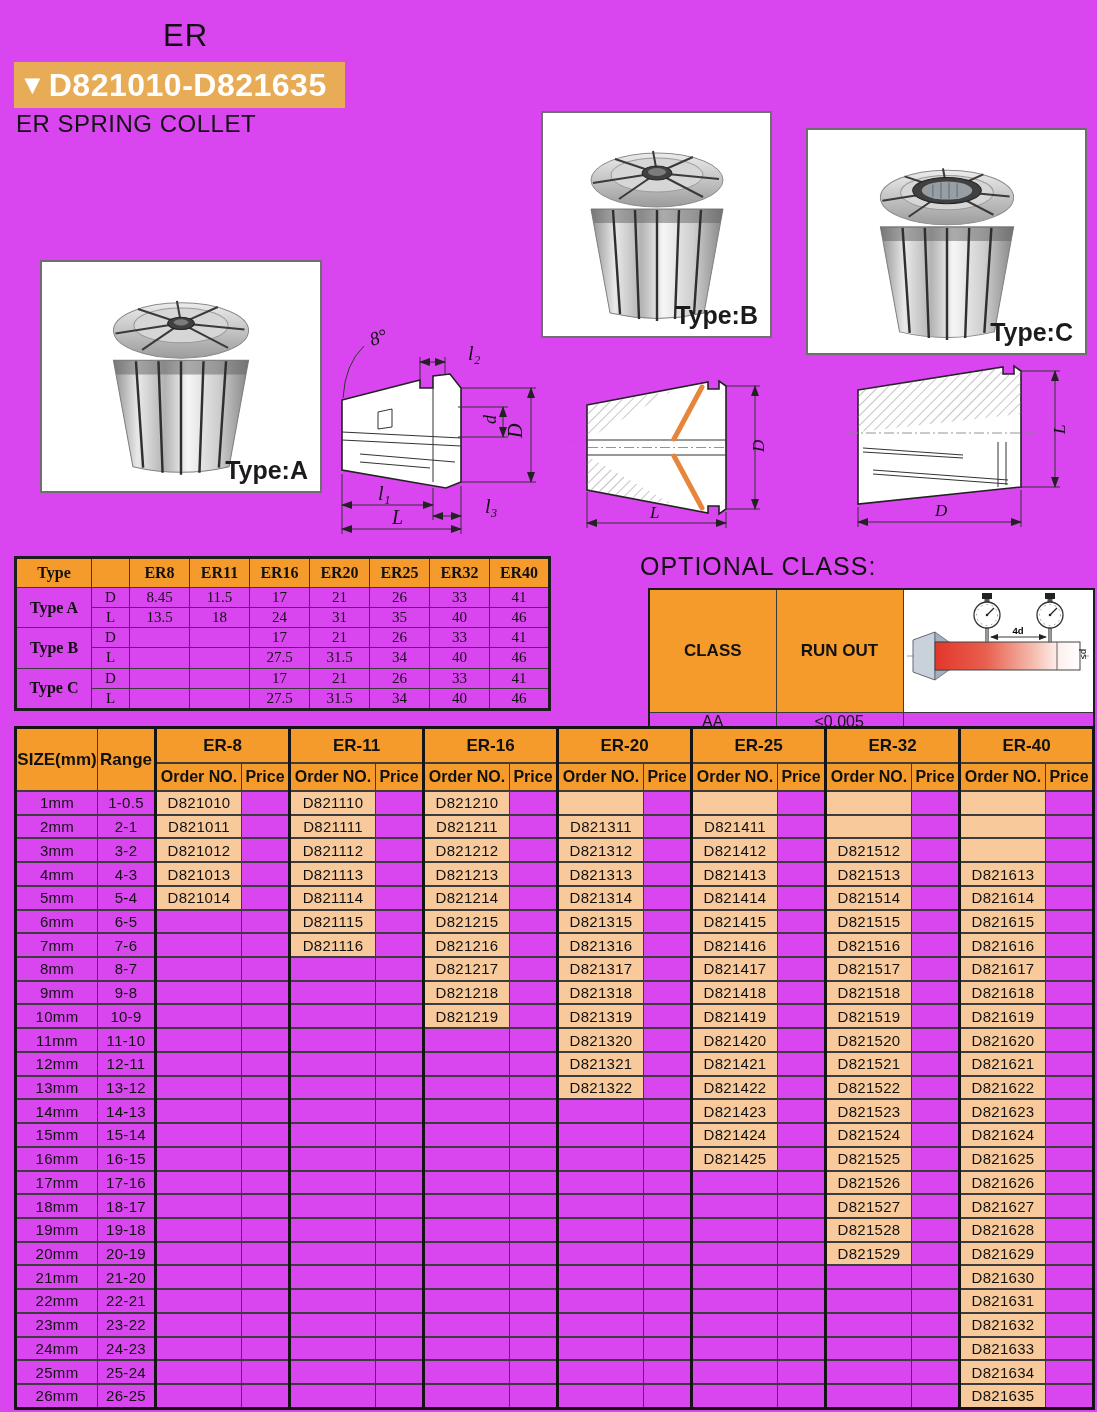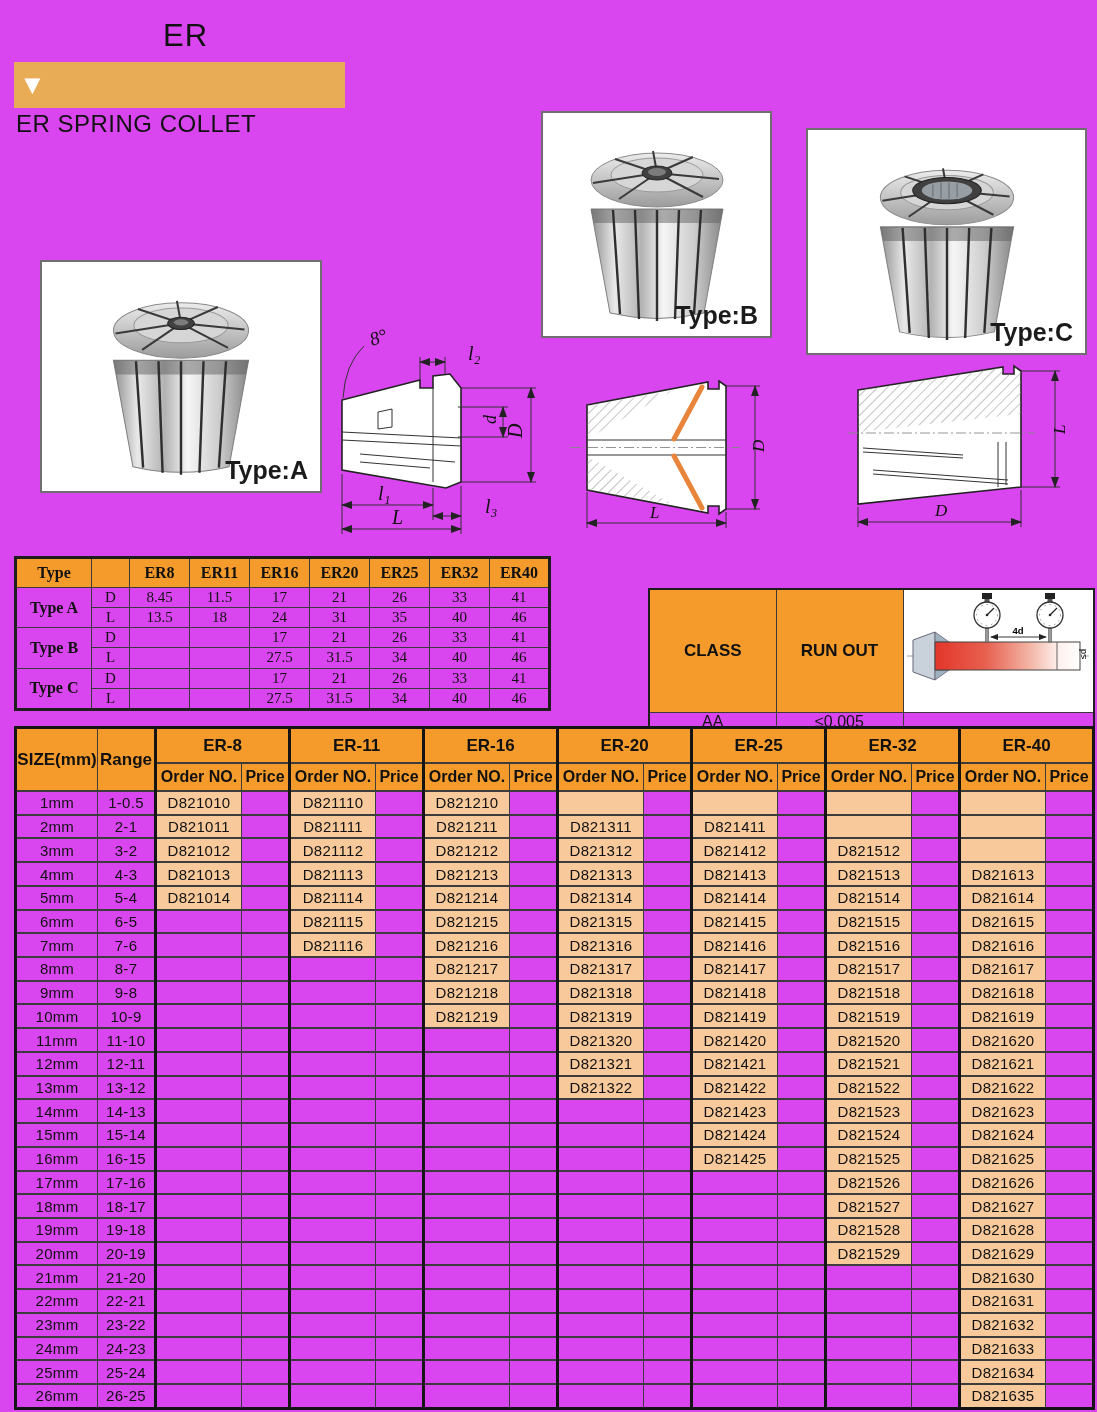--- a/index.html
+++ b/index.html
@@ -61,20 +61,21 @@
 </style>
 </head>
 <body>
 
 <div class="canvas">
 
   <div class="abs page-title">ER</div>
 
   <div class="abs badge">
     <span class="tri">▼</span>
+    <span class="txt">D821010-D821635</span>
   </div>
 
   <div class="abs subtitle">ER SPRING COLLET</div>
 
   <div class="photo photo-a">
       <svg width="205" height="215" viewBox="0 0 200 210">
         <defs>
           <linearGradient id="bmA" x1="0" y1="0" x2="1" y2="0">
             <stop offset="0" stop-color="#8f8f8f"></stop>
             <stop offset="0.18" stop-color="#e9e9e9"></stop>
@@ -336,20 +337,21 @@
           <td></td>
           <td>27.5</td>
           <td>31.5</td>
           <td>34</td>
           <td>40</td>
           <td>46</td>
         </tr>
       </tbody>
     </table>
 
+  <div class="abs oc-heading">OPTIONAL CLASS:</div>
   <table class="abs oc-table" id="oc-table">
       <colgroup>
         <col style="width: 127px;">
         <col style="width: 127px;">
         <col style="width: 191px;">
       </colgroup>
       <thead>
         <tr>
           <th>CLASS</th>
           <th>RUN OUT</th>

